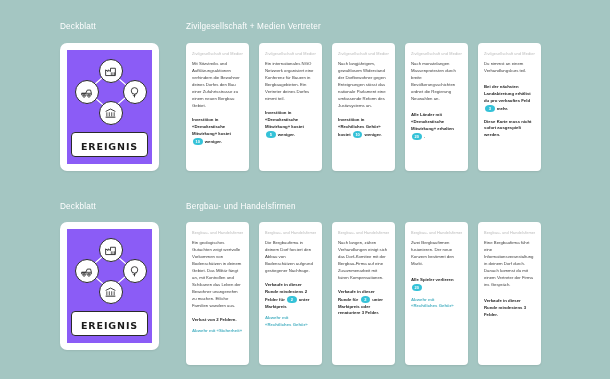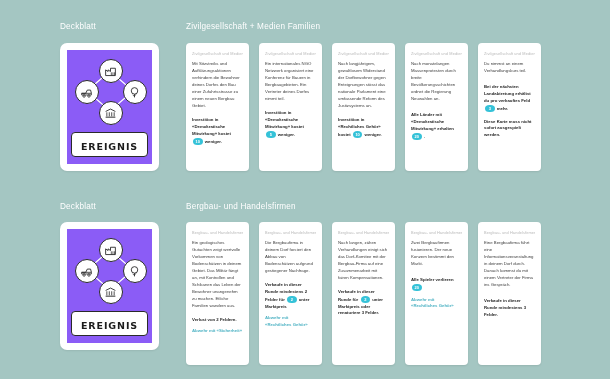--- a/index.html
+++ b/index.html
@@ -98,21 +98,21 @@
   }
 </style>
 </head>
 <body>
 
 <div class="sheet">
 
   <div class="band" id="band-top">
     <div class="band-inner">
       <div class="band-title title-deck">Deckblatt</div>
-      <div class="band-title title-cat">Zivilgesellschaft + Medien Familien</div>
+      <div class="band-title title-cat">Zivilgesellschaft + Medien Vertreter</div>
 
       <div class="cover-card" id="cover-top">
         <div class="cover-inner">
           <div class="diamond">
             <svg class="edges" viewBox="0 0 70 64">
               <path d="M35 12 L12 32 L35 52 L58 32 Z" fill="none" stroke="#ffffff" stroke-width="1.2"></path>
             </svg>
             <div class="node n-top">
               <svg width="13" height="13" viewBox="0 0 16 16">
                 <path d="M2 13V6l3 2V6l3 2V4h6v9z" fill="none" stroke="#2a2a2a" stroke-width="1.1" stroke-linejoin="round"></path>

